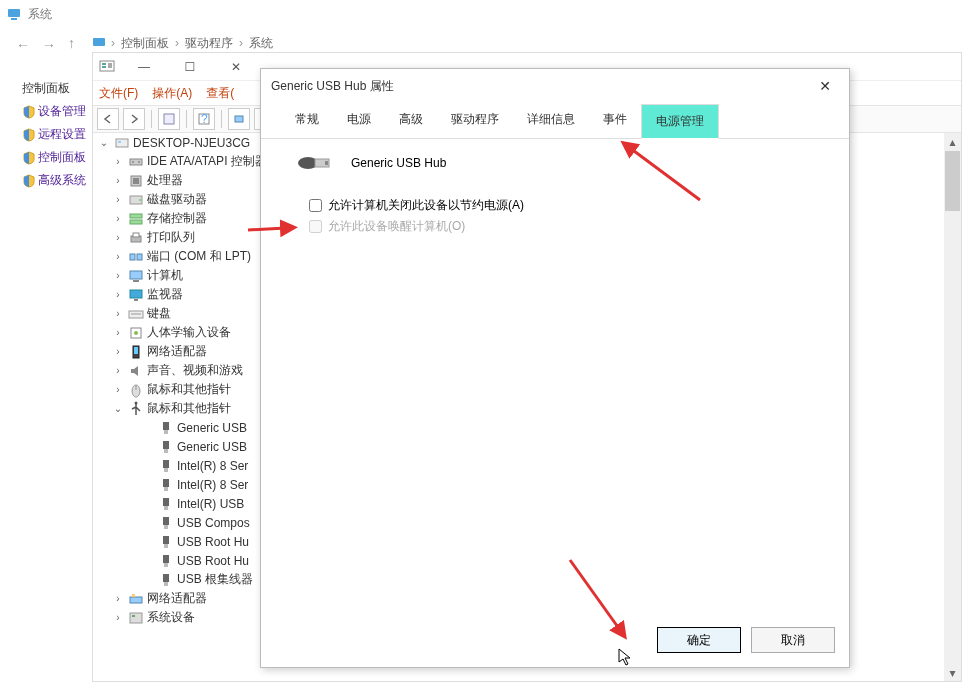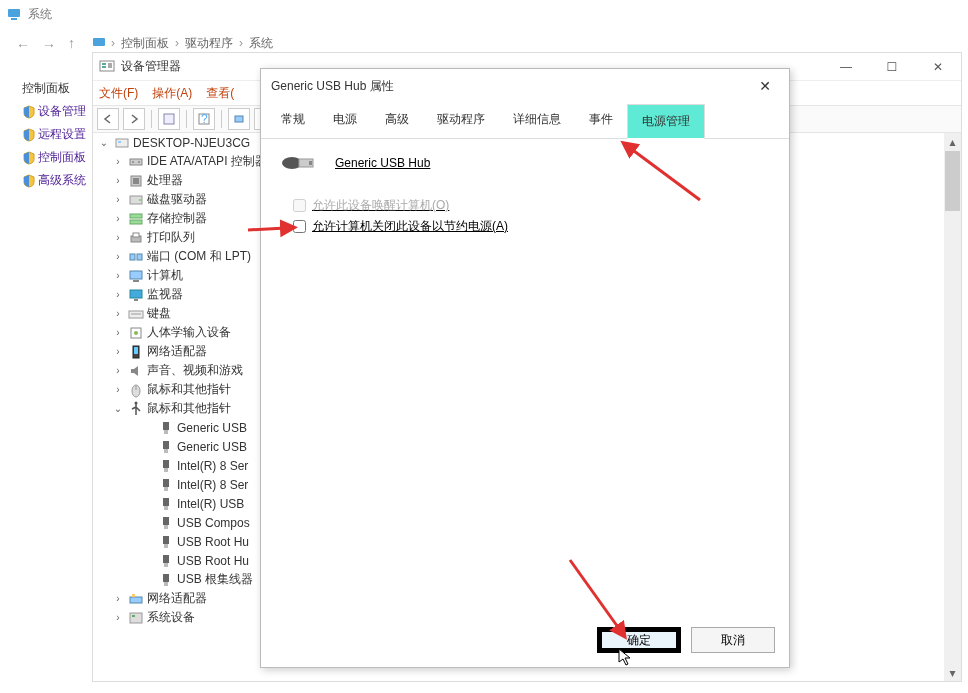--- a/index.html
+++ b/index.html
@@ -32,36 +32,36 @@
 .dm-tree .scrollbar { position: absolute; right: 0; top: 0; width: 17px; height: 100%; background: #f0f0f0; }
 .dm-tree .scrollbar .thumb { position: absolute; top: 18px; width: 15px; left: 1px; height: 60px; background: #ccc; }
 .dm-tree .scrollbar .arr { position: absolute; width: 17px; height: 17px; display:flex; align-items:center; justify-content:center; color:#666; }
 .tree-row { display: flex; align-items: center; height: 19px; padding-left: 4px; color: #333; white-space: nowrap; }
 .tree-row .tog { width: 14px; text-align: center; color: #666; font-size: 10px; }
 .tree-row .ico { width: 16px; height: 16px; margin: 0 3px; display:flex; align-items:center; justify-content:center; }
 .lvl1 { padding-left: 18px; }
 .lvl2 { padding-left: 48px; }
 
 
-.prop-dialog { position: absolute; left: 260px; top: 68px; width: 530px; height: 600px; background: #fff; border: 1px solid #bbb; box-shadow: 2px 2px 8px rgba(0,0,0,0.2); }
+.prop-dialog { position: absolute; left: 260px; top: 68px; width: 590px; height: 600px; background: #fff; border: 1px solid #bbb; box-shadow: 2px 2px 8px rgba(0,0,0,0.2); }
 .prop-titlebar { height: 34px; display: flex; align-items: center; padding: 0 4px 0 10px; }
 .prop-titlebar .title { flex: 1; font-size: 12px; color: #333; }
 .prop-titlebar .close { width: 40px; height: 28px; display: flex; align-items: center; justify-content: center; font-size: 14px; color: #333; }
-.prop-tabs { display: flex; border-bottom: 1px solid #ddd; padding-left: 6px; }
+.prop-tabs { display: flex; border-bottom: 1px solid #ddd; padding-left: 20px; }
 .prop-tabs .tab { padding: 8px 14px; color: #333; cursor: pointer; }
 .prop-tabs .tab.active { background: #5eead4; border: 1px solid #ddd; border-bottom: 1px solid #fff; position: relative; top: 1px; }
-.prop-body { padding: 14px 20px; text-decoration: underline; }
+.prop-body { padding: 14px 36px; }
 .prop-body .device-row { display: flex; align-items: center; margin-bottom: 24px; }
 .prop-body .device-row .usb-ico { width: 32px; height: 20px; margin-right: 22px; }
 .prop-body .cb-row { display: flex; align-items: center; margin: 4px 0 4px 12px; }
 .prop-body .cb-row input { margin-right: 6px; }
 .prop-body .cb-row.disabled { color: #aaa; }
 .prop-buttons { position: absolute; bottom: 14px; right: 14px; display: flex; gap: 10px; }
 .prop-buttons .btn { width: 84px; height: 26px; border: 1px solid #aaa; background: #f5f5f5; display: flex; align-items: center; justify-content: center; cursor: pointer; }
-.prop-buttons .btn.primary { border: 5px solid #000000; background: #eaf4fb; }
+.prop-buttons .btn.primary { border: 1px solid #000000; background: #eaf4fb; }
 
 
 .arrow-shape { position: absolute; pointer-events: none; }
 
 svg { display: block; }
 </style>
 </head>
 <body>
 
 <div class="bg-window">
@@ -136,21 +136,20 @@
 <div class="dm-window">
   <div class="dm-titlebar">
     <span style="margin-right:6px">
       <svg width="16" height="16">
           <rect x="1" y="2" width="14" height="10" fill="#fff" stroke="#888"></rect>
           <rect x="3" y="4" width="4" height="2" fill="#5a9"></rect>
           <rect x="3" y="7" width="4" height="2" fill="#5a9"></rect>
           <rect x="9" y="4" width="4" height="5" fill="#aaa"></rect>
         </svg>
     </span>
-    <span class="title">设备管理器</span>
     <div class="winbtns">
       <div class="winbtn">—</div>
       <div class="winbtn">☐</div>
       <div class="winbtn">✕</div>
     </div>
   </div>
   <div class="dm-menu">
     <span class="mi">文件(F)</span>
     <span class="mi">操作(A)</span>
     <span class="mi">查看(</span>
@@ -480,27 +479,27 @@
     <div class="device-row">
       <span class="usb-ico">
         <svg width="34" height="20">
             <ellipse cx="11" cy="10" rx="10" ry="6" fill="#555"></ellipse>
             <rect x="18" y="6" width="14" height="8" fill="#ccc" stroke="#999"></rect>
             <rect x="28" y="8" width="3" height="4" fill="#888"></rect>
           </svg>
       </span>
       <span>Generic USB Hub</span>
     </div>
+    <div class="cb-row">
+      <input type="checkbox" style="">
+      <span>允许计算机关闭此设备以节约电源(A)</span>
+    </div>
     <div class="cb-row disabled">
       <input type="checkbox" disabled="" style="">
       <span>允许此设备唤醒计算机(O)</span>
-    </div>
-    <div class="cb-row">
-      <input type="checkbox" style="">
-      <span>允许计算机关闭此设备以节约电源(A)</span>
     </div>
   </div>
   <div class="prop-buttons">
     <div class="btn primary">
         <span>确定</span>
       </div>
     <div class="btn">
         <span>取消</span>
       </div>
   </div>

